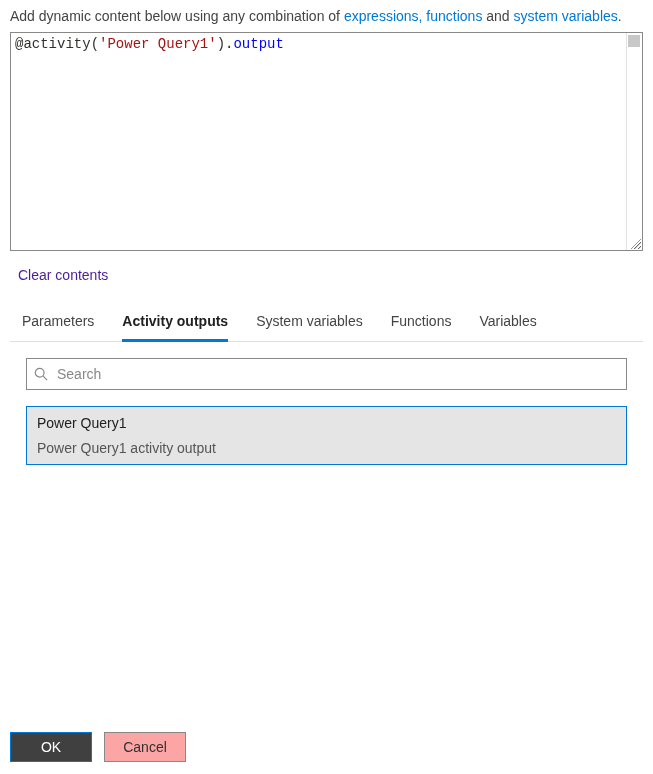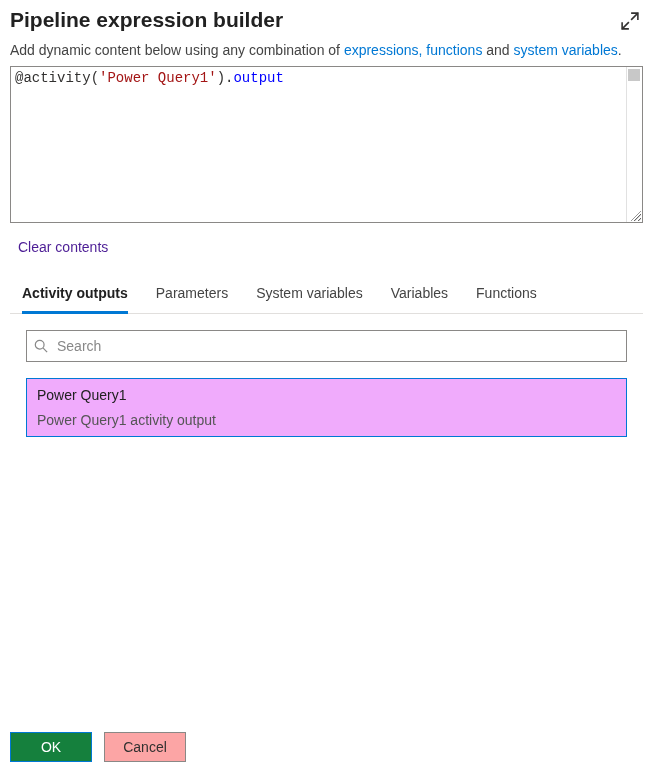--- a/index.html
+++ b/index.html
@@ -24,21 +24,21 @@
   }
   .expand-icon {
     width: 18px; height: 18px; color: #323130;
     margin-top: 4px; margin-right: 4px;
   }
   .subtitle {
     color: #444; margin-bottom: 8px;
   }
   .subtitle a { color: #0078d4; text-decoration: none; }
   .editor {
-    width: 100%; height: 157px;
+    width: 100%; height: 219px;
     border: 1px solid #8a8886;
     font-family: Consolas, "Courier New", monospace;
     font-size: 14px;
     padding: 2px 4px;
     resize: both; overflow: auto;
     position: relative;
     background: #fff;
     line-height: 1.3;
   }
   .tok-fn   { color: #323130; }
@@ -90,77 +90,66 @@
   .search-input::placeholder { color: #888; }
   .search-icon {
     position: absolute; left: 8px; top: 50%; transform: translateY(-50%);
     width: 14px; height: 14px; color: #888;
   }
   .results {
     margin: 4px 16px 0 16px;
   }
   .result-item {
     border: 1px solid #0078d4;
-    background: #f0abfc;
+    background: #e5e5e5;
     padding: 8px 10px; cursor: pointer;
   }
   .result-title { color: #212121; font-size: 14px; }
   .result-desc  { color: #555; font-size: 14px; margin-top: 9px; }
   .footer {
     position: absolute; left: 10px; bottom: 12px;
     display: flex; gap: 12px;
   }
   .btn {
     height: 30px; min-width: 82px;
     font-size: 14px; cursor: pointer;
     border: 1px solid #8a8886; background: #fca5a5; color: #323130;
   }
   .btn.primary {
-    background: #15803d; color: #fff; border-color: #0078d4;
+    background: #404040; color: #fff; border-color: #0078d4;
   }
 </style>
 </head>
 <body>
 
 <div class="panel">
 
-  <div class="header-row">
-    <h1 class="title">Pipeline expression builder</h1>
-    <span class="expand-icon">
-      <svg viewBox="0 0 16 16" width="18" height="18" fill="none" stroke="currentColor" stroke-width="1.4">
-        <path d="M9 1 H15 V7"></path>
-          <path d="M15 1 L9 7"></path>
-        <path d="M7 15 H1 V9"></path>
-          <path d="M1 15 L7 9"></path>
-      </svg>
-    </span>
-  </div>
 
   <div class="subtitle">
     <span>Add dynamic content below using any combination of </span><a href="#">expressions, functions</a><span> and </span><a href="#">system variables</a><span>.</span>
   </div>
 
   <div class="editor" contenteditable="true" spellcheck="false" style="">
     <span class="tok-pre">@</span><span class="tok-fn">activity</span><span class="tok-punc">(</span><span class="tok-str">'Power Query1'</span><span class="tok-punc">)</span><span class="tok-punc">.</span><span class="tok-prop">output</span>
     <div class="editor-scrollbar">
       <div class="editor-scrollthumb"></div>
     </div>
     <svg class="editor-resize" viewBox="0 0 14 14">
       <path d="M3 13 L13 3 M7 13 L13 7 M11 13 L13 11" stroke="#999" stroke-width="1" fill="none"></path>
     </svg>
   </div>
 
   <span class="clear-link">Clear contents</span>
 
   <div class="tabs">
+    <div class="tab">Parameters</div>
     <div class="tab active">Activity outputs</div>
-    <div class="tab">Parameters</div>
     <div class="tab">System variables</div>
+    <div class="tab">Functions</div>
     <div class="tab">Variables</div>
-    <div class="tab">Functions</div>
   </div>
 
   <div class="search-wrap">
     <span class="search-icon">
       <svg viewBox="0 0 16 16" width="14" height="14" fill="none" stroke="currentColor" stroke-width="1.4">
         <circle cx="6.5" cy="6.5" r="5"></circle>
           <line x1="10.5" y1="10.5" x2="15" y2="15"></line>
       </svg>
     </span>
     <input class="search-input" type="text" placeholder="Search" style="">

